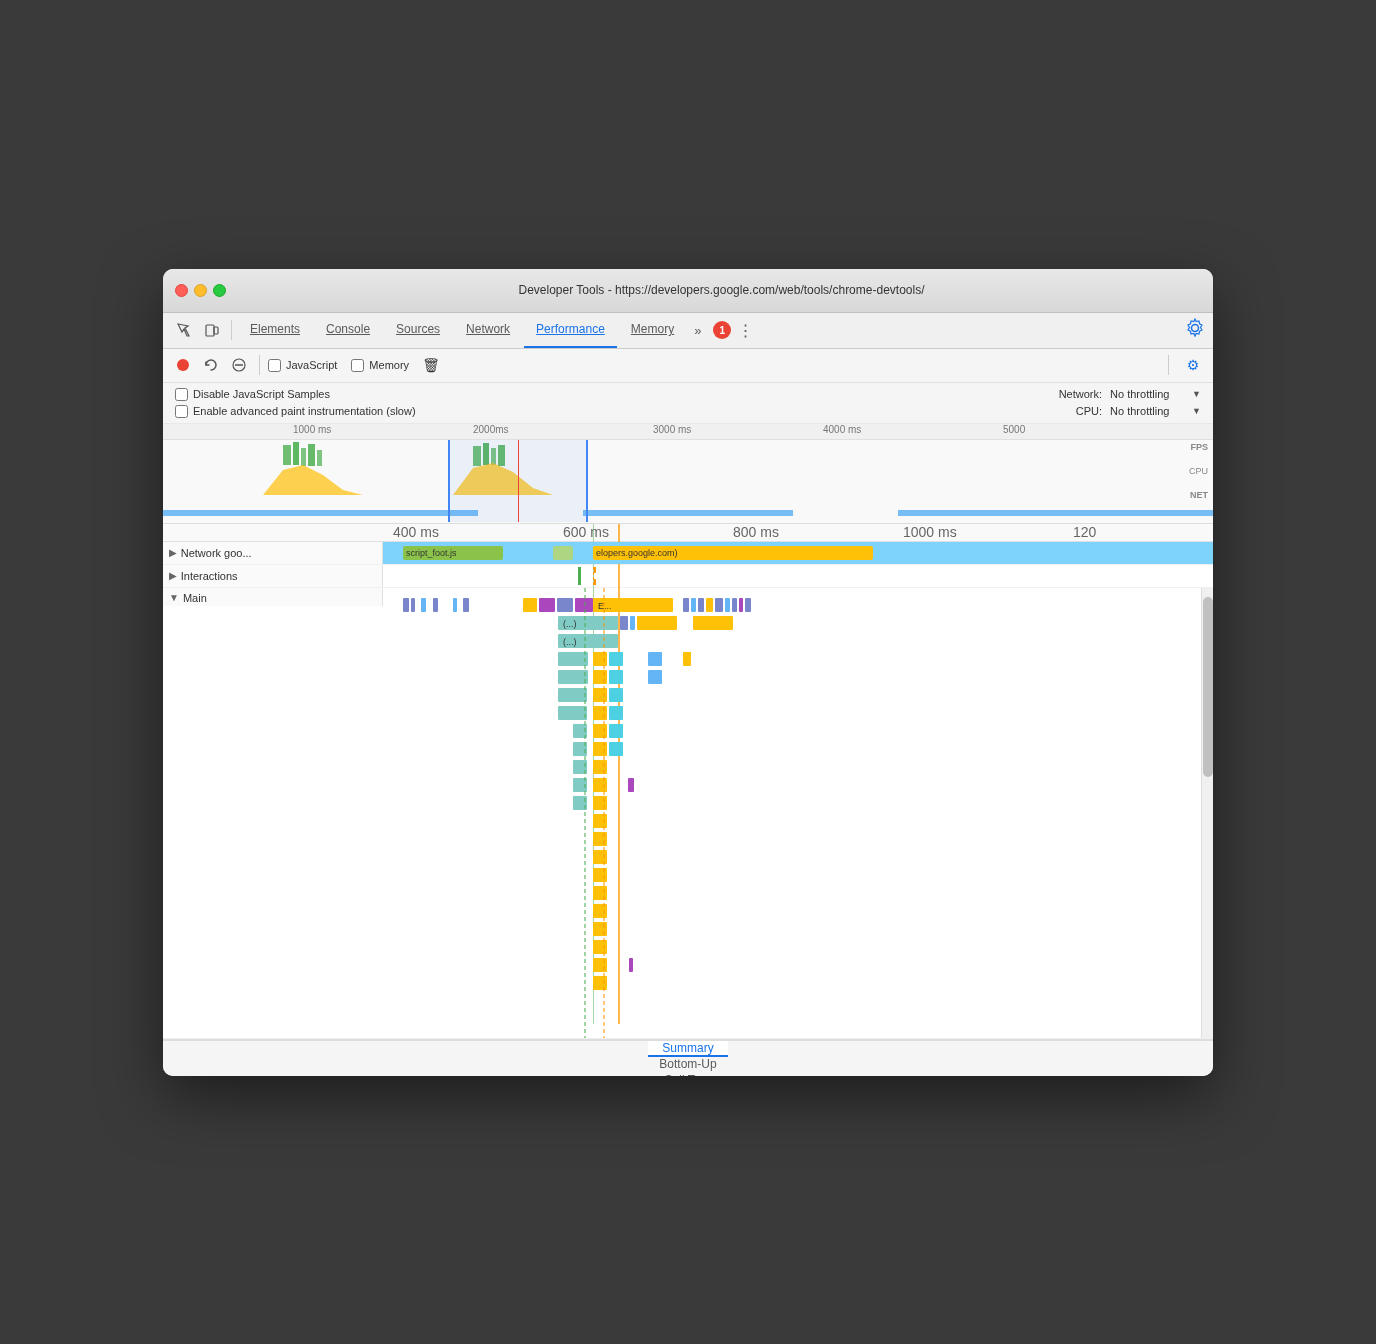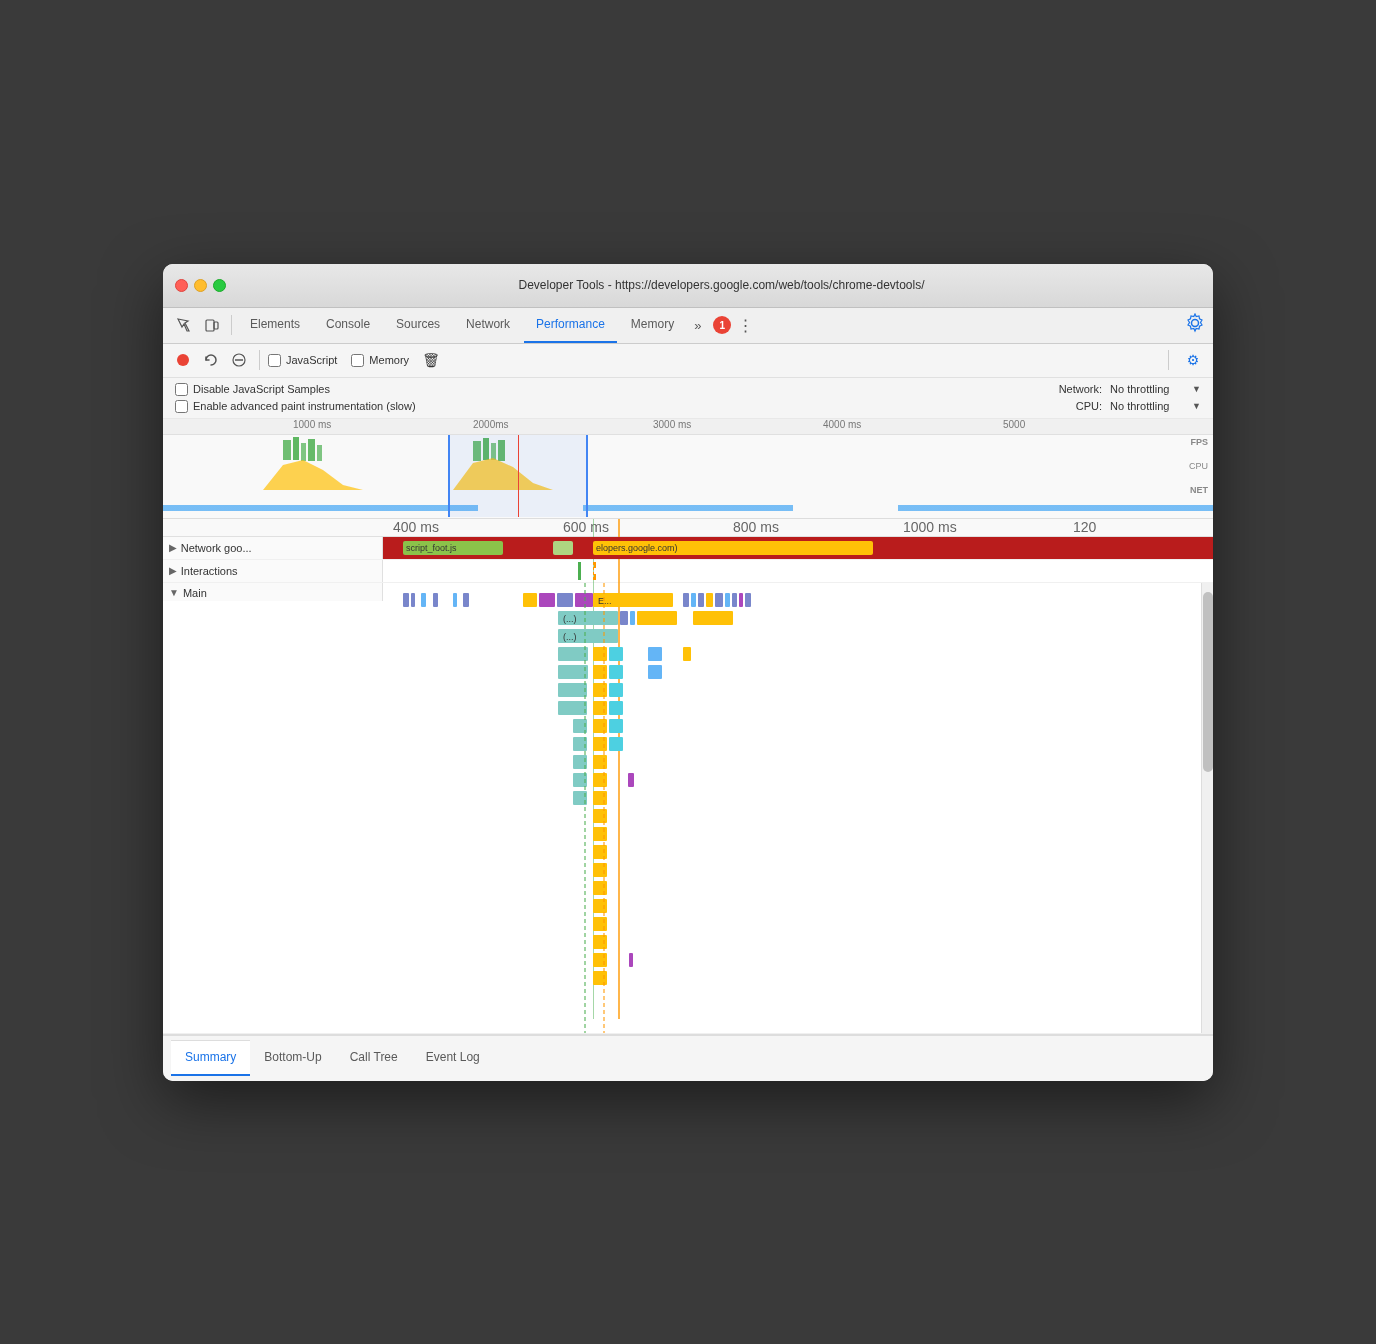--- a/index.html
+++ b/index.html
@@ -80,20 +80,21 @@
     .tab-item {
       padding: 0 12px;
       height: 36px;
       display: flex;
       align-items: center;
       font-size: 12px;
       color: #5a5a5a;
       cursor: pointer;
       border-bottom: 2px solid transparent;
       white-space: nowrap;
+      text-decoration: underline;
     }
     .tab-item.active {
       color: #1a73e8;
       border-bottom: 2px solid #1a73e8;
     }
     .tab-more {
       padding: 0 6px;
       font-size: 13px;
       color: #5a5a5a;
       cursor: pointer;
@@ -237,22 +238,23 @@
       flex: 1;
       position: relative;
       overflow: hidden;
     }
     
     .bottom-tabs {
       border-top: 1px solid #ddd;
       background: #f5f5f5;
       display: flex;
       align-items: center;
-      height: 46px;
+      height: 36px;
       padding: 0 8px;
+      flex-direction: column;
     }
     .bottom-tab {
       padding: 0 14px;
       height: 36px;
       display: flex;
       align-items: center;
       font-size: 12px;
       color: #5a5a5a;
       cursor: pointer;
       border-bottom: 2px solid transparent;
@@ -457,21 +459,21 @@
 
       <div style="position:absolute;top:0;left:430px;width:1px;height:500px;background:#4caf50;opacity:0.5;pointer-events:none;"></div>
       <div style="position:absolute;top:0;left:455px;width:2px;height:500px;background:#ff9800;opacity:0.7;pointer-events:none;border-style:dashed;border-width:0 1px;border-color:#ff9800;"></div>
     </div>
 
     <div class="track-row" style="min-height:22px; background:#fffde7;">
       <div class="track-label">
         <span class="expand-icon">▶</span>
         <span>Network goo...</span>
       </div>
-      <div class="track-content" style="position:relative; height:22px; background:#b91c1c;">
+      <div class="track-content" style="position:relative; height:22px; background:#7dd3fc;">
 
         <div style="position:absolute;left:20px;top:4px;height:14px;width:100px;background:#8bc34a;border-radius:2px;font-size:9px;padding:0 3px;display:flex;align-items:center;color:#333;">script_foot.js</div>
         <div style="position:absolute;left:170px;top:4px;height:14px;background:#aed581;border-radius:2px;font-size:9px;padding:0 3px;display:flex;align-items:center;color:#333;width:20px;"></div>
         <div style="position:absolute;left:210px;top:4px;height:14px;width:280px;background:#ffc107;border-radius:2px;font-size:9px;padding:0 3px;display:flex;align-items:center;color:#333;">elopers.google.com)</div>
       </div>
     </div>
 
     <div class="track-row" style="min-height:22px;">
       <div class="track-label">
         <span class="expand-icon">▶</span>

